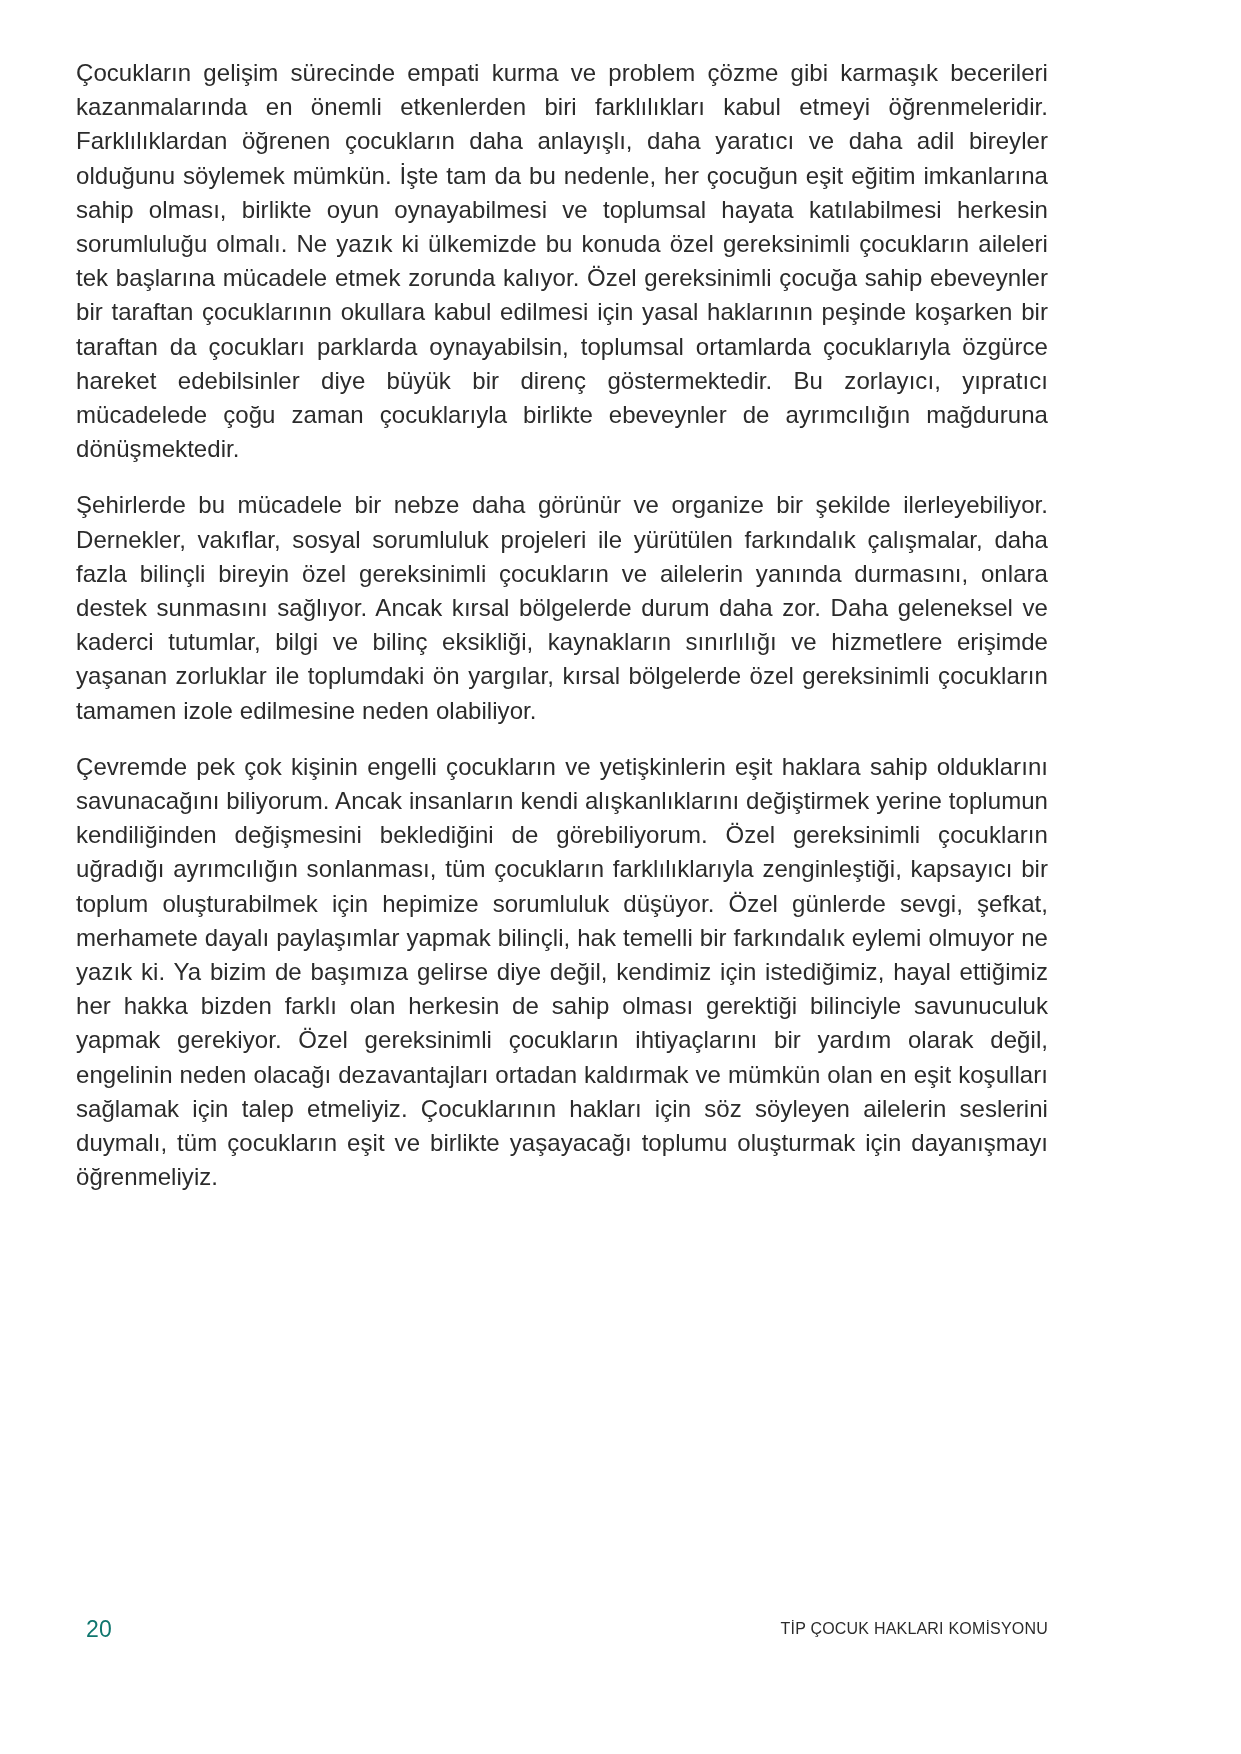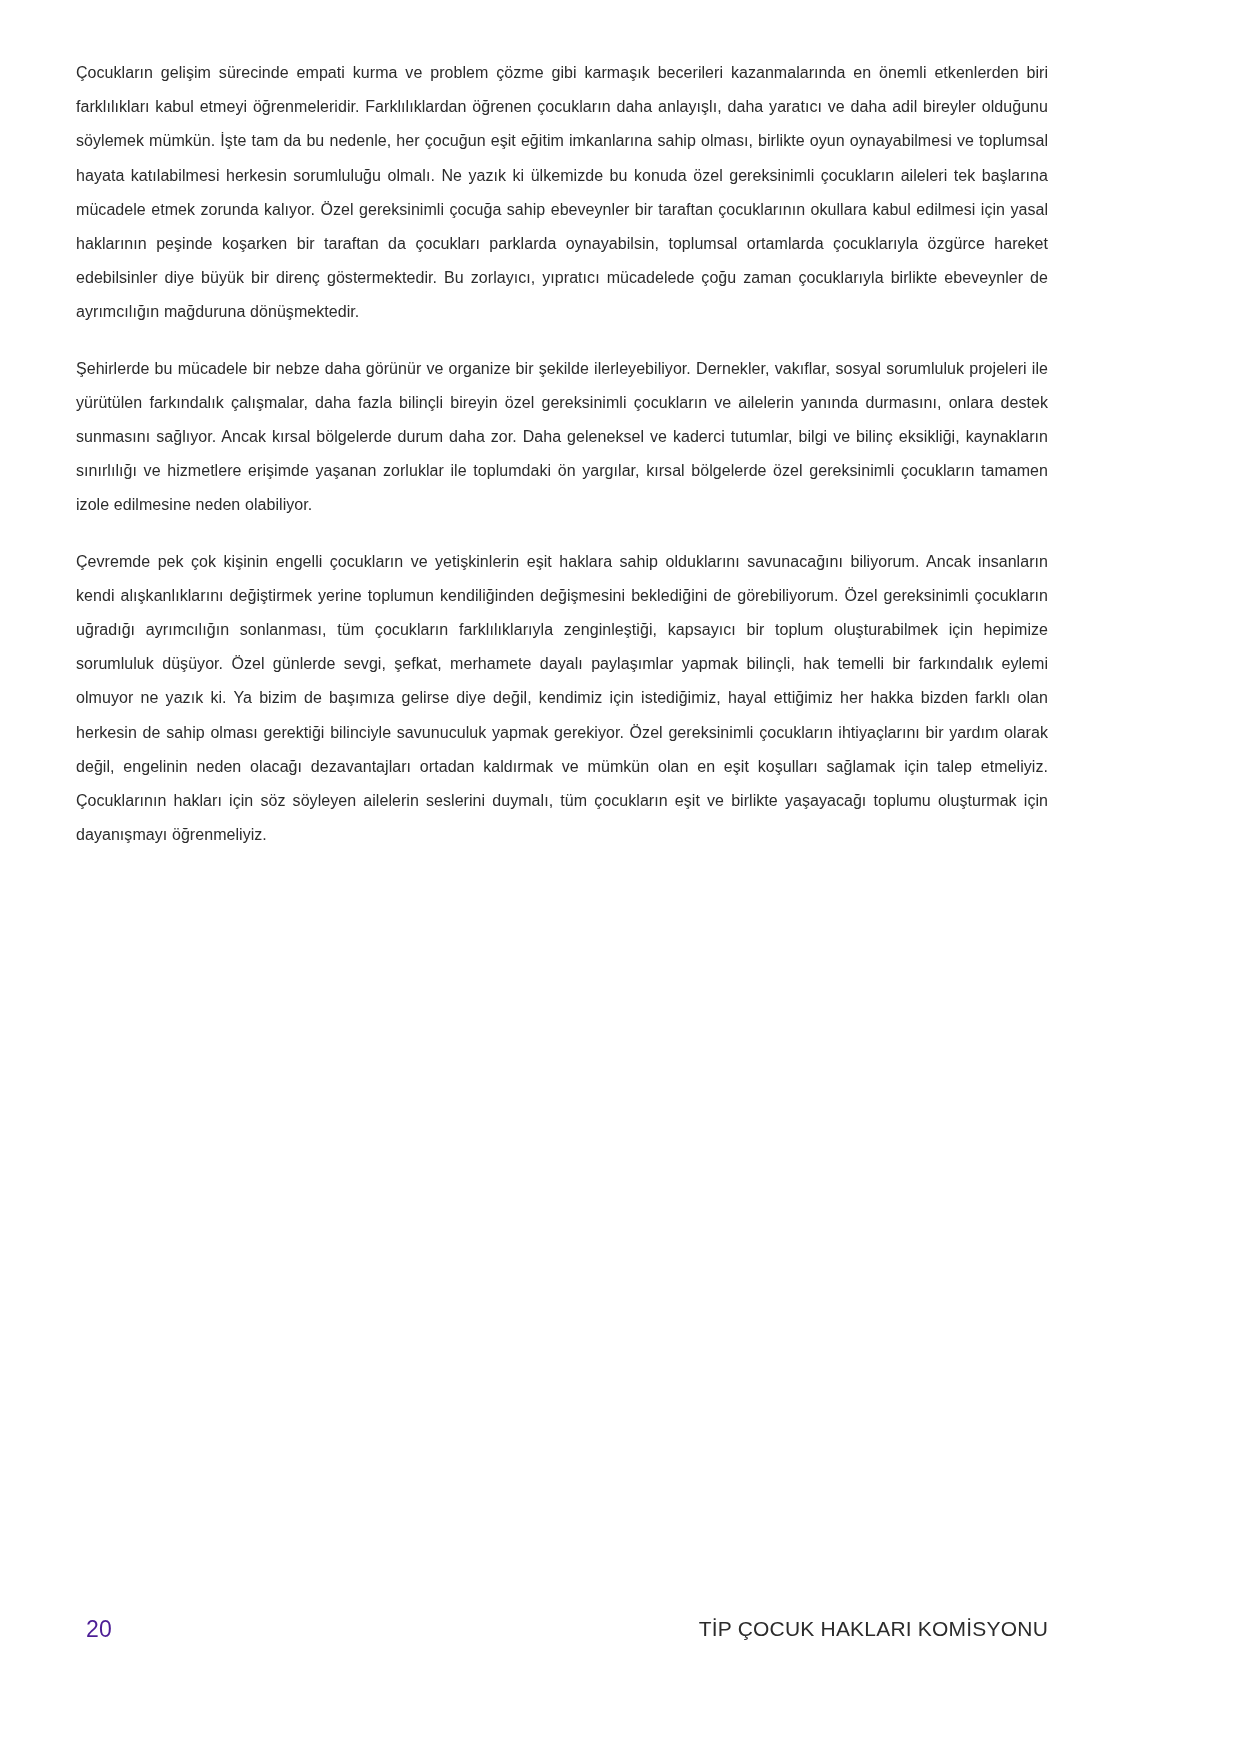--- a/index.html
+++ b/index.html
@@ -28,21 +28,21 @@
 
   .content {
     position: absolute;
     left: 76px;
     top: 56px;
     width: 972px;
   }
 
   .para {
     margin: 0 0 22px 0;
-    font-size: 16px;
+    font-size: 24px;
     line-height: 34.2px;
     text-align: justify;
     text-justify: inter-word;
     color: #2b2b2b;
     letter-spacing: 0.05px;
     word-spacing: 0.2px;
     hyphens: none;
   }
   .para:last-child {
     margin-bottom: 8px;
@@ -56,28 +56,28 @@
     top: 1612px;
     width: 972px;
     height: 40px;
   }
   .footer-page-number {
     position: absolute;
     left: 10px;
     top: 0;
     font-size: 23px;
     line-height: 34px;
-    color: #4c1d95;
+    color: #0f766e;
     letter-spacing: 0.3px;
   }
   .footer-org {
     position: absolute;
     right: 0;
     top: 0;
-    font-size: 21px;
+    font-size: 16px;
     line-height: 34px;
     color: #2b2b2b;
     letter-spacing: 0.2px;
     white-space: nowrap;
   }
 </style>
 </head>
 <body>
 
 <div class="page">

